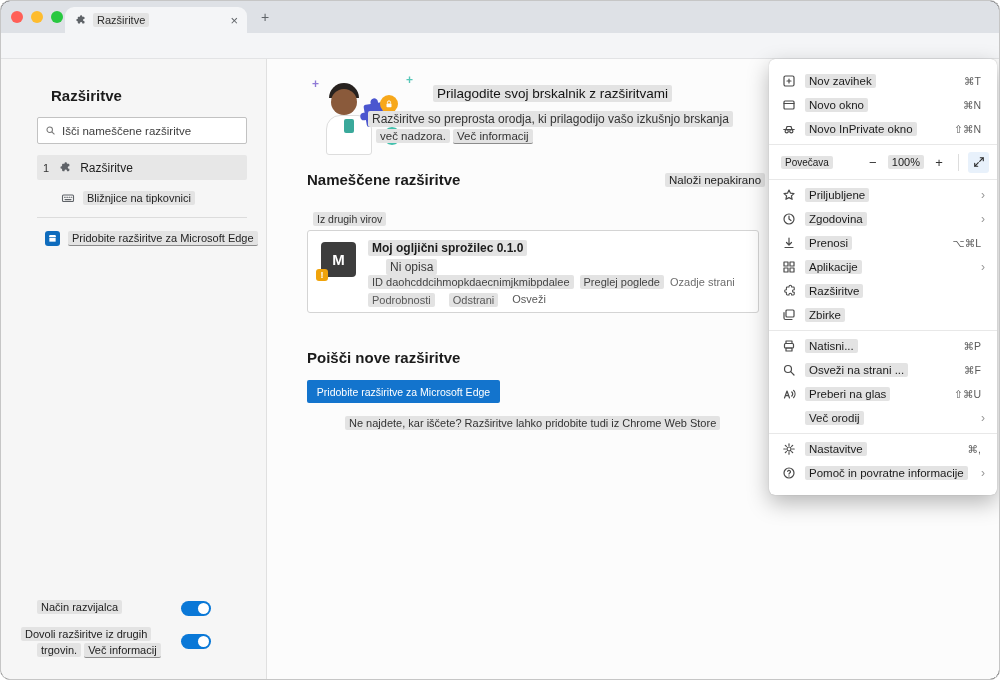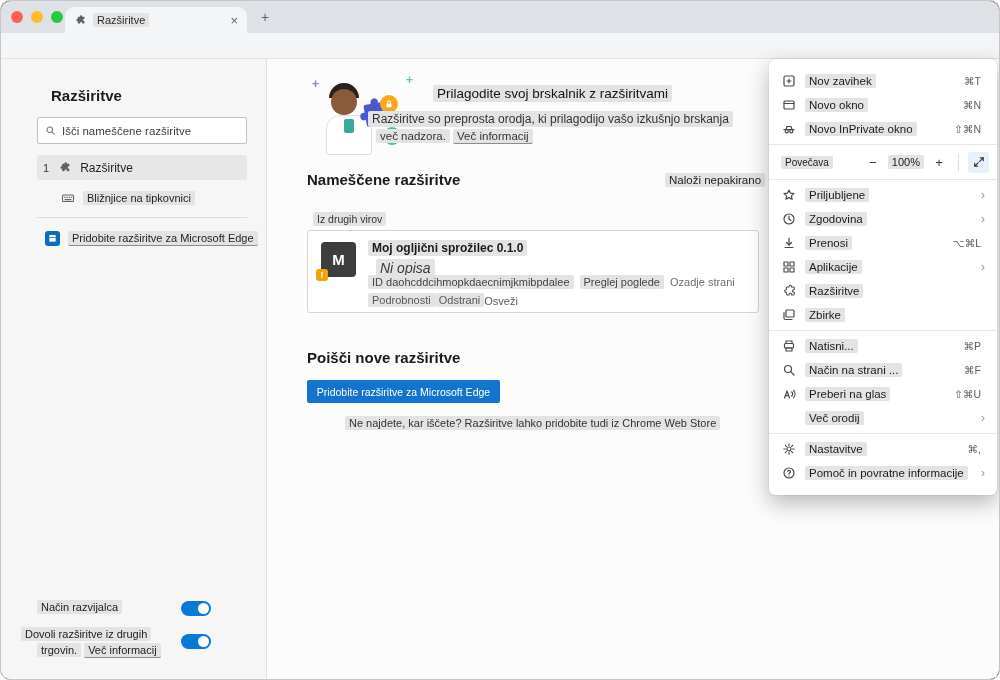--- a/index.html
+++ b/index.html
@@ -60,23 +60,23 @@
   .hero-title { position:absolute; left:165px; top:26px; font-size:13.5px; color:#141414; }
   .hero-d1 { position:absolute; left:100px; top:52px; font-size:12px; color:#333; }
   .hero-d2 { position:absolute; left:108px; top:70px; font-size:11.5px; color:#333; }
   .h2 { position:absolute; font-size:15px; font-weight:bold; color:#1b1b1b; }
   .load-btn { position:absolute; left:397px; top:114px; font-size:11.5px; color:#222; }
   .othersrc { position:absolute; left:45px; top:153px; font-size:10.5px; color:#333; }
   .card { position:absolute; left:39px; top:171px; width:452px; height:83px; background:#fff; border:1px solid #d4d4d4; border-radius:3px; }
   .ext-ic { position:absolute; left:13px; top:11px; width:35px; height:35px; background:#3d3d3d; border-radius:4px; color:#fff; font-size:15px; font-weight:bold; display:flex; align-items:center; justify-content:center; }
   .ext-badge { position:absolute; left:8px; top:38px; width:12px; height:12px; background:#f0a30a; border-radius:3px; color:#fff; font-size:9px; line-height:12px; text-align:center; font-weight:bold; }
   .ext-name { position:absolute; left:60px; top:9px; font-size:12px; font-weight:bold; color:#1b1b1b; }
-  .ext-nodesc { position:absolute; left:68px; top:28px; font-size:14px; color:#3a3a3a;font-style:italic; }
+  .ext-nodesc { position:absolute; left:78px; top:28px; font-size:12px; color:#3a3a3a; }
   .ext-idline { position:absolute; left:60px; top:44px; font-size:11px; color:#444; display:flex; gap:6px; align-items:center; }
-  .ext-actions { position:absolute; left:60px; top:62px; font-size:11px; color:#595959; display:flex; align-items:flex-end; }
+  .ext-actions { position:absolute; left:60px; top:62px; font-size:11px; color:#595959; display:flex; gap:14px; align-items:flex-start; }
   .get-btn { position:absolute; left:39px; top:321px; width:193px; height:23px; background:#1374cd; border-radius:2px; color:#fff; font-size:10.5px; display:flex; align-items:center; justify-content:center; }
   .note { position:absolute; left:77px; top:357px; font-size:11px; color:#333;text-align:right; }
 
   
   .illu { position:absolute; left:30px; top:8px; width:140px; height:95px; }
   .illu .spark { position:absolute; font-size:12px; font-weight:bold; }
   .illu .hair { position:absolute; left:31px; top:16px; width:30px; height:15px; background:#27221f; border-radius:15px 15px 0 0; }
   .illu .head { position:absolute; left:33px; top:22px; width:26px; height:26px; border-radius:50%; background:#8a5a3b; }
   .illu .body { position:absolute; left:28px; top:48px; width:46px; height:40px; background:#fff; border:1px solid #ddd; border-radius:14px 14px 3px 3px; }
   .illu .collar { position:absolute; left:46px; top:52px; width:10px; height:14px; background:#3aa99b; border-radius:2px; }
@@ -445,21 +445,21 @@
           <span class="ar"></span>
         </span>
     </div>
     <div class="mrow">
       <span class="mi">
           <svg viewBox="0 0 14 14">
             <circle cx="6" cy="6" r="3.5"></circle>
             <path d="M8.7 8.7L12 12"></path>
           </svg>
         </span>
-      <span class="lbl chip">Način na strani ...</span>
+      <span class="lbl chip">Osveži na strani ...</span>
       <span class="right">
           <span class="sc">⌘F</span>
           <span class="ar"></span>
         </span>
     </div>
     <div class="mrow">
       <span class="mi">
           <svg viewBox="0 0 14 14">
             <path d="M2.5 11L5 4l2.5 7M3.4 8.6h3.2"></path>
             <path d="M9.8 5a3 3 0 0 1 0 4M11.6 3.4a5.3 5.3 0 0 1 0 7.2"></path>

